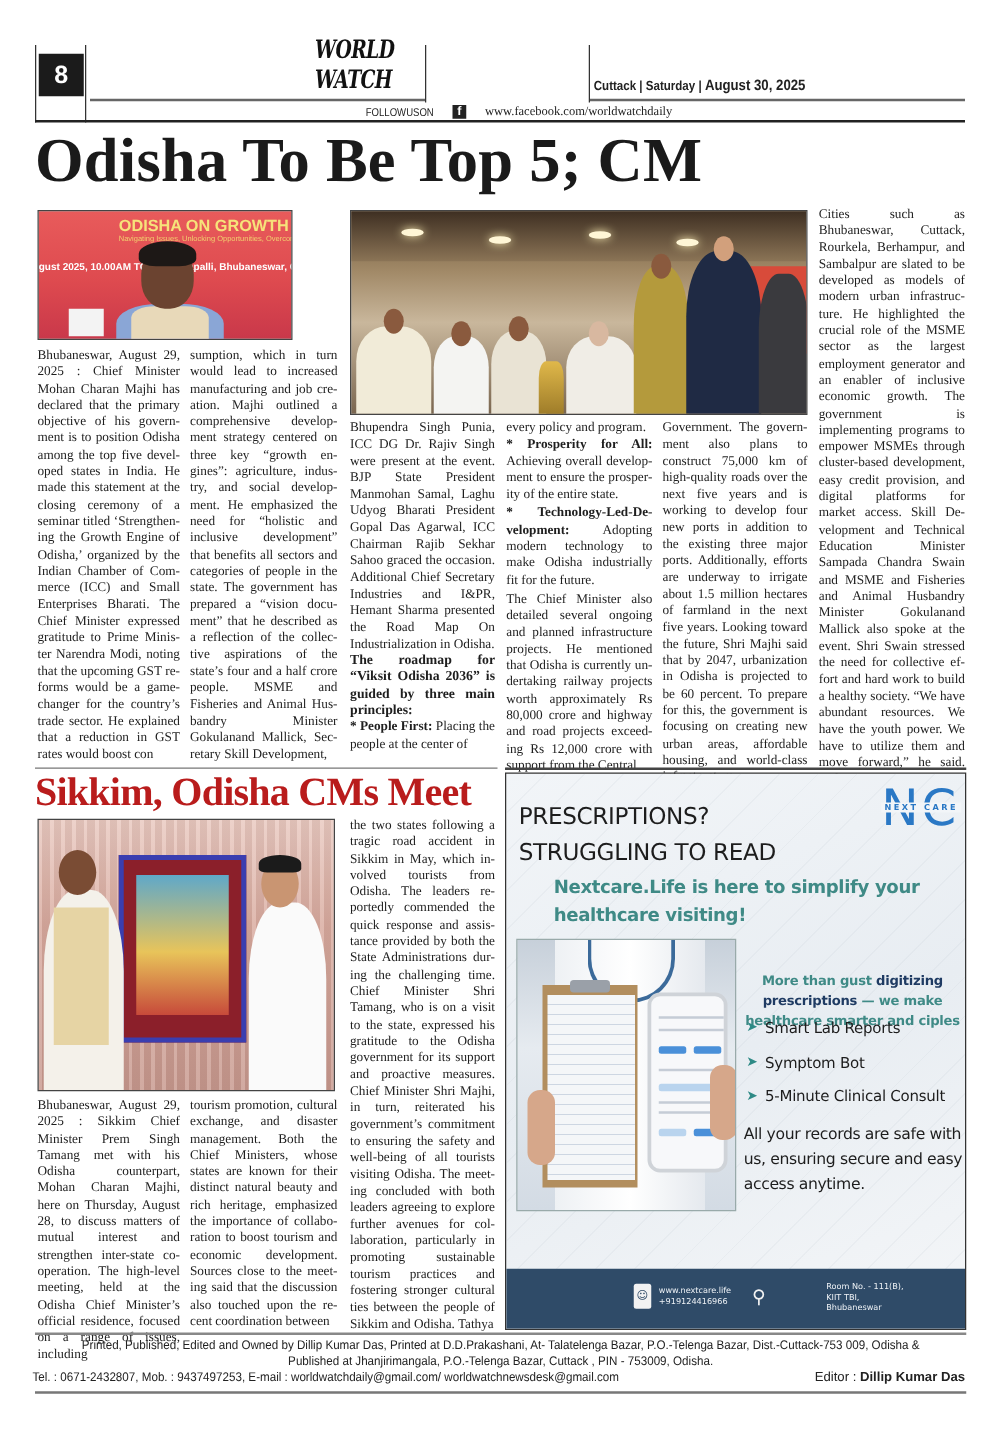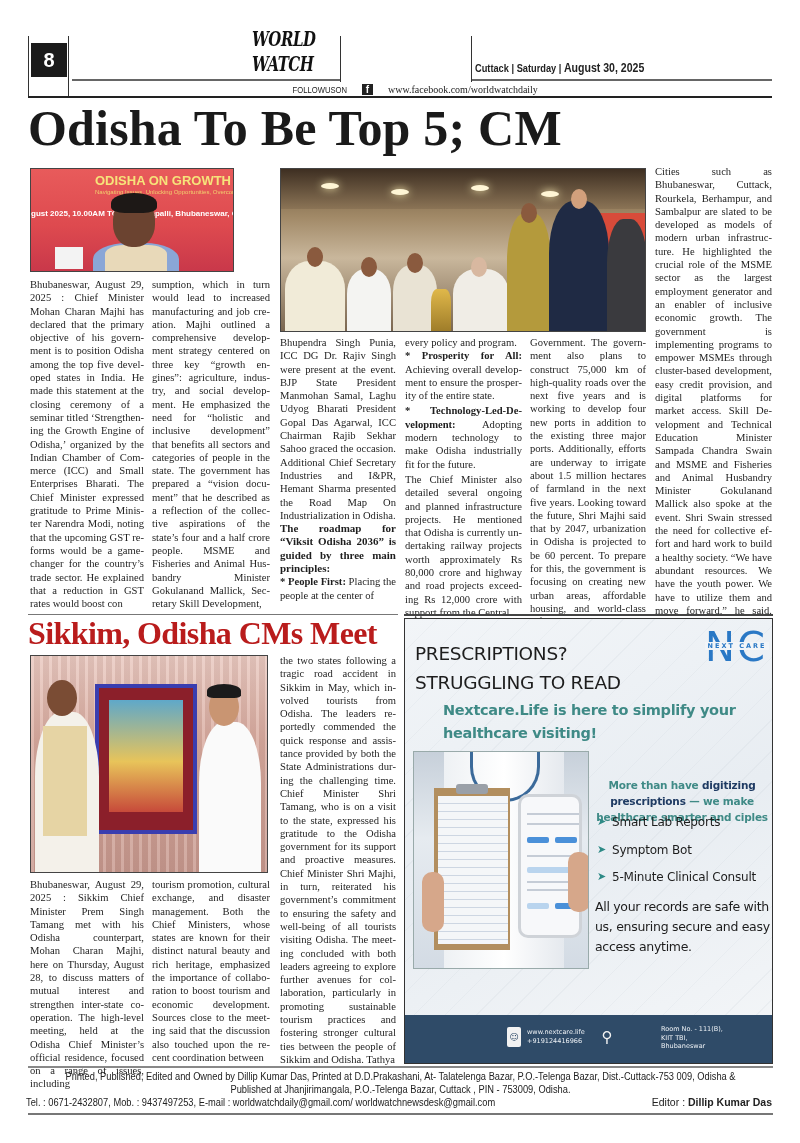--- a/index.html
+++ b/index.html
@@ -268,21 +268,21 @@
       <div class="phone-bar" style="top:70px; background:#b9d4ee;"></div>
       <div class="phone-line" style="top:84px;"></div>
       <div class="phone-line" style="top:92px;"></div>
       <div class="phone-bar" style="top:106px; width:22px; background:#b9d4ee;"></div>
       <div class="phone-bar" style="top:106px; left:34px; width:22px;"></div>
     </div>
     <div class="hand" style="left:154px; top:100px;"></div>
   </div>
 
   <div class="more">
-    <span>More than have </span><span class="dark">digitizing prescriptions</span><span> — we make healthcare smarter and ciples</span>
+    <span>More than gust </span><span class="dark">digitizing prescriptions</span><span> — we make healthcare smarter and ciples</span>
   </div>
 
   <div class="feat" style="top:196px;">
     <span class="chev">➤</span>
     <span>Smart Lab Reports</span>
   </div>
   <div class="feat" style="top:224px;">
     <span class="chev">➤</span>
     <span>Symptom Bot</span>
   </div>

